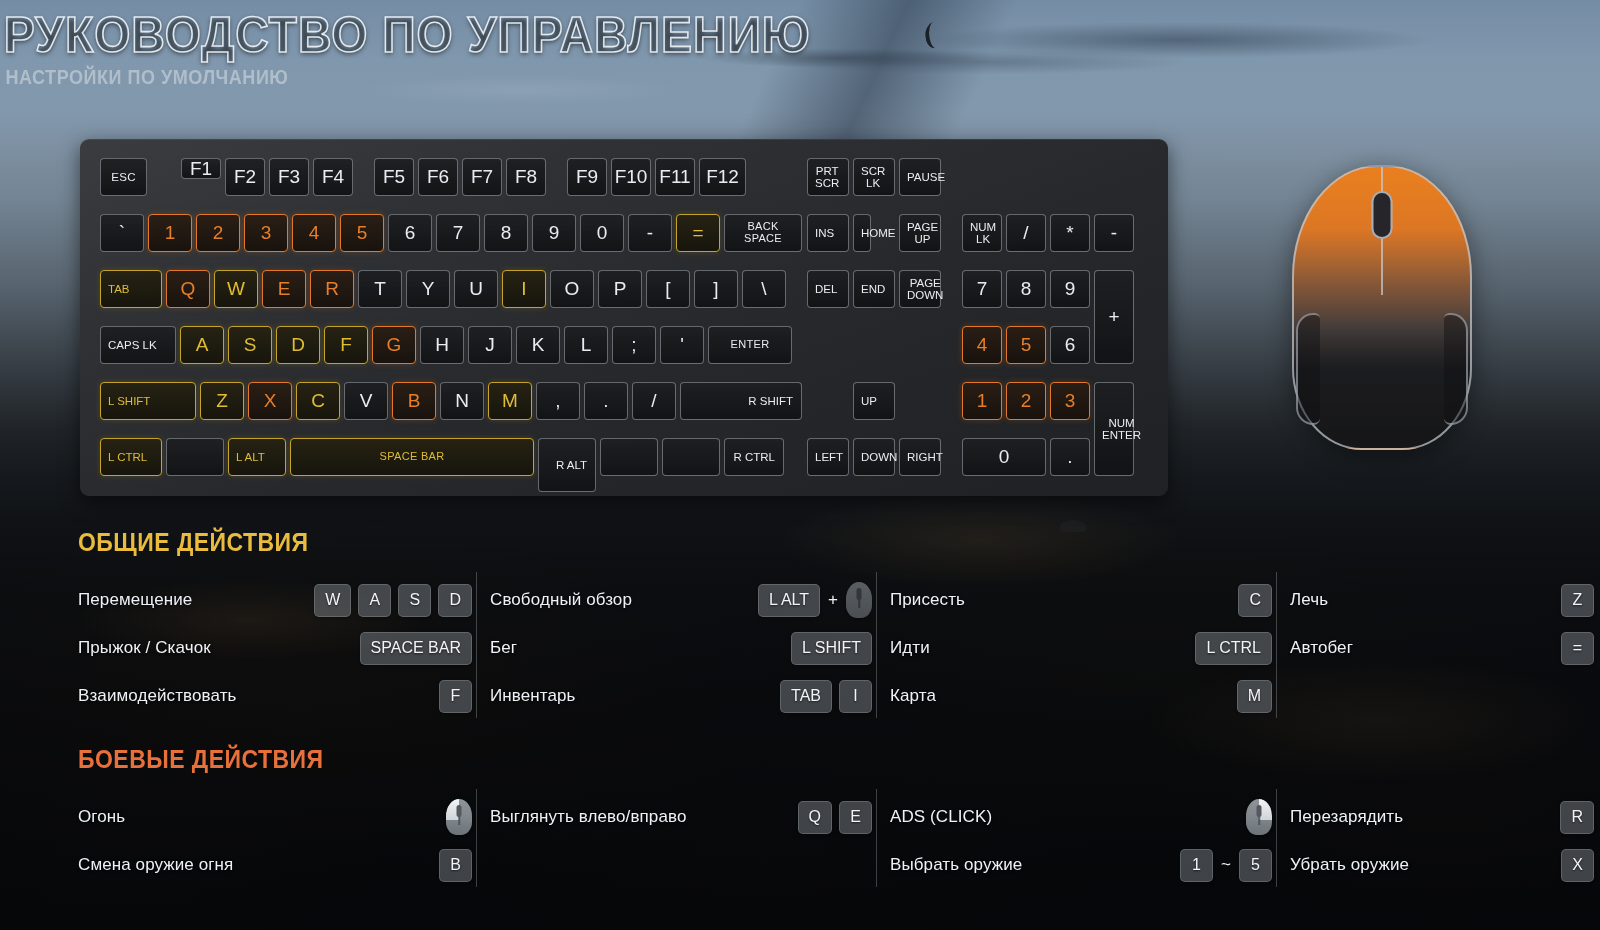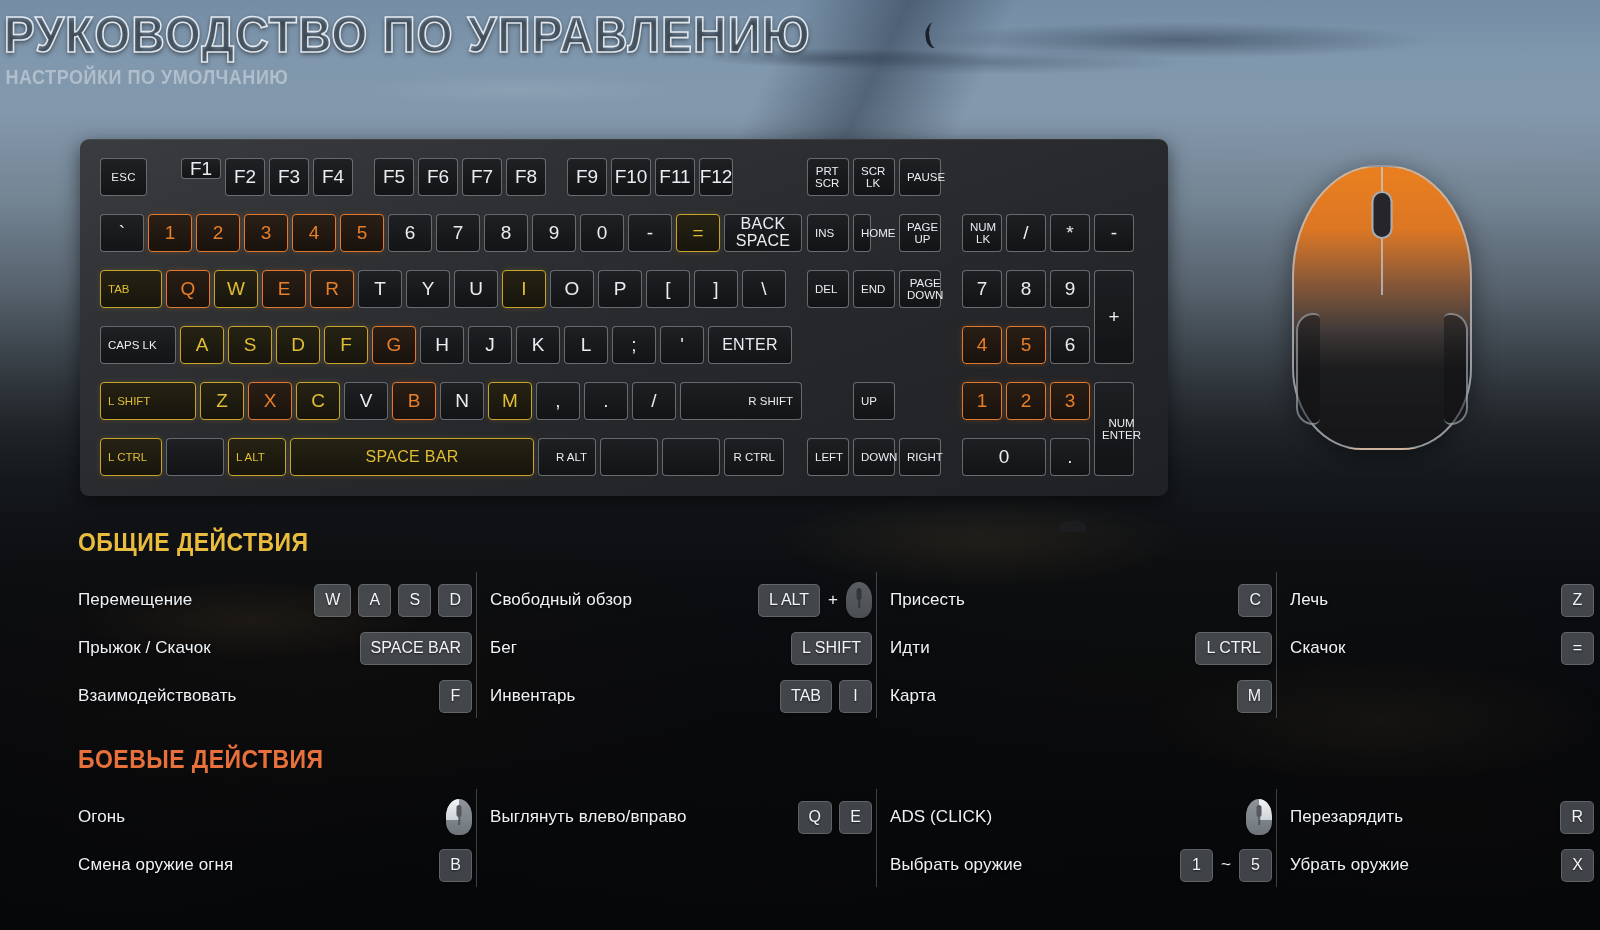--- a/index.html
+++ b/index.html
@@ -110,21 +110,21 @@
     border: 1px solid rgba(168,175,182,.55);
     background: linear-gradient(to bottom, rgba(30,31,34,.92), rgba(18,19,21,.96));
     color: #e9edf1;
     display: flex; align-items: center; justify-content: center;
     font-size: 19px; line-height: 1.05;
     text-align: center;
     white-space: pre-line;
     user-select: none;
   }
   .key.sm  { font-size: 11.5px; letter-spacing: .3px; }
-  .key.lbl { font-size: 16px; letter-spacing: .3px; justify-content: center; }
+  .key.lbl { font-size: 11px; letter-spacing: .3px; justify-content: center; }
   .key.lft { justify-content: flex-start; padding-left: 7px; font-size: 11.5px; }
   .key.rgt { justify-content: flex-end;   padding-right: 8px; font-size: 11.5px; }
   .key.hi-orange {
     border-color: #e2792a;
     color: #e87f28;
     background: linear-gradient(to bottom, rgba(42,30,20,.95), rgba(24,17,12,.97));
     box-shadow: 0 0 6px rgba(226,121,42,.22);
   }
   .key.hi-yellow {
     border-color: #c6a42a;
@@ -267,21 +267,21 @@
     <div class="key" style="left: 145px; top: 19px; width: 40px; height: 38px;">F2</div>
     <div class="key" style="left: 189px; top: 19px; width: 40px; height: 38px;">F3</div>
     <div class="key" style="left: 233px; top: 19px; width: 40px; height: 38px;">F4</div>
     <div class="key" style="left: 294px; top: 19px; width: 40px; height: 38px;">F5</div>
     <div class="key" style="left: 338px; top: 19px; width: 40px; height: 38px;">F6</div>
     <div class="key" style="left: 382px; top: 19px; width: 40px; height: 38px;">F7</div>
     <div class="key" style="left: 426px; top: 19px; width: 40px; height: 38px;">F8</div>
     <div class="key" style="left: 487px; top: 19px; width: 40px; height: 38px;">F9</div>
     <div class="key" style="left: 531px; top: 19px; width: 40px; height: 38px;">F10</div>
     <div class="key" style="left: 575px; top: 19px; width: 40px; height: 38px;">F11</div>
-    <div class="key" style="left: 619px; top: 19px; width: 34px; height: 38px;">F12</div>
+    <div class="key" style="left: 619px; top: 19px; width: 47px; height: 38px;">F12</div>
     <div class="key lft" style="left: 727px; top: 19px; width: 42px; height: 38px;">PRT
 SCR</div>
     <div class="key lft" style="left: 773px; top: 19px; width: 42px; height: 38px;">SCR
 LK</div>
     <div class="key lft" style="left: 819px; top: 19px; width: 42px; height: 38px;">PAUSE</div>
     <div class="key" style="left: 20px; top: 75px; width: 44px; height: 38px;">`</div>
     <div class="key hi-orange" style="left: 68px; top: 75px; width: 44px; height: 38px;">1</div>
     <div class="key hi-orange" style="left: 116px; top: 75px; width: 44px; height: 38px;">2</div>
     <div class="key hi-orange" style="left: 164px; top: 75px; width: 44px; height: 38px;">3</div>
     <div class="key hi-orange" style="left: 212px; top: 75px; width: 44px; height: 38px;">4</div>
@@ -357,21 +357,21 @@
     <div class="key lft" style="left: 773px; top: 243px; width: 42px; height: 38px;">UP</div>
     <div class="key hi-orange" style="left: 882px; top: 243px; width: 40px; height: 38px;">1</div>
     <div class="key hi-orange" style="left: 926px; top: 243px; width: 40px; height: 38px;">2</div>
     <div class="key hi-orange" style="left: 970px; top: 243px; width: 40px; height: 38px;">3</div>
     <div class="key lft" style="left: 1014px; top: 243px; width: 40px; height: 94px;">NUM
 ENTER</div>
     <div class="key lft hi-yellow" style="left: 20px; top: 299px; width: 62px; height: 38px;">L CTRL</div>
     <div class="key" style="left: 86px; top: 299px; width: 58px; height: 38px;"></div>
     <div class="key lft hi-yellow" style="left: 148px; top: 299px; width: 58px; height: 38px;">L ALT</div>
     <div class="key lbl hi-yellow" style="left: 210px; top: 299px; width: 244px; height: 38px;">SPACE BAR</div>
-    <div class="key rgt" style="left: 458px; top: 299px; width: 58px; height: 38px;">R ALT</div>
+    <div class="key rgt" style="left: 458px; top: 299px; width: 58px; height: 54px;">R ALT</div>
     <div class="key" style="left: 520px; top: 299px; width: 58px; height: 38px;"></div>
     <div class="key" style="left: 582px; top: 299px; width: 58px; height: 38px;"></div>
     <div class="key rgt" style="left: 644px; top: 299px; width: 60px; height: 38px;">R CTRL</div>
     <div class="key lft" style="left: 727px; top: 299px; width: 42px; height: 38px;">LEFT</div>
     <div class="key lft" style="left: 773px; top: 299px; width: 42px; height: 38px;">DOWN</div>
     <div class="key lft" style="left: 819px; top: 299px; width: 42px; height: 38px;">RIGHT</div>
     <div class="key" style="left: 882px; top: 299px; width: 84px; height: 38px;">0</div>
     <div class="key" style="left: 970px; top: 299px; width: 40px; height: 38px;">.</div>
   </div>
 
@@ -456,21 +456,21 @@
         </div>
       </div>
       <div class="col c4">
         <div class="row">
           <div class="act">Лечь</div>
           <div class="keys">
             <div class="kcap">Z</div>
           </div>
         </div>
         <div class="row">
-          <div class="act">Скачок</div>
+          <div class="act">Автобег</div>
           <div class="keys">
             <div class="kcap">=</div>
           </div>
         </div>
       </div>
     </div>
 </div>
 
 <div class="section" id="sec-combat">
   <div class="sec-title orange">БОЕВЫЕ ДЕЙСТВИЯ</div>

